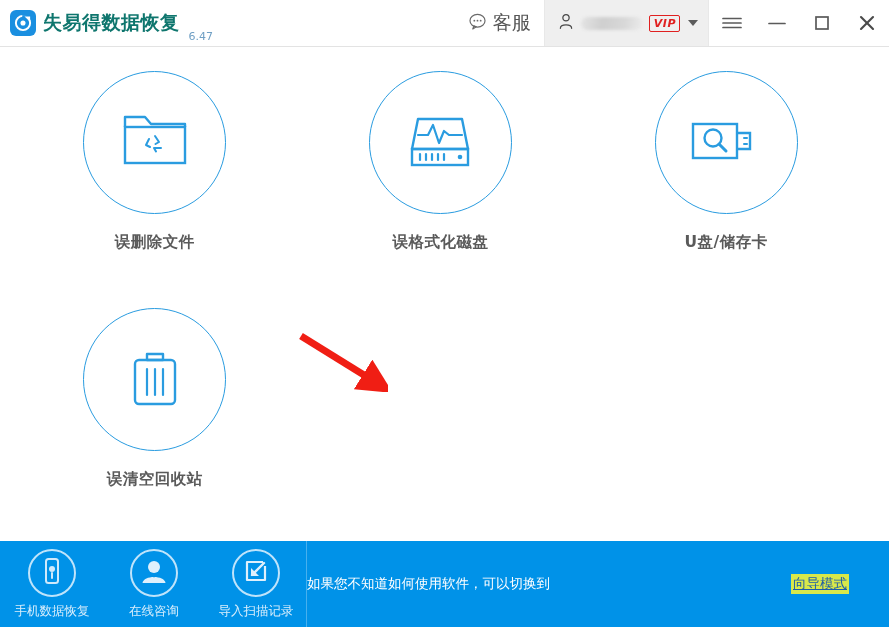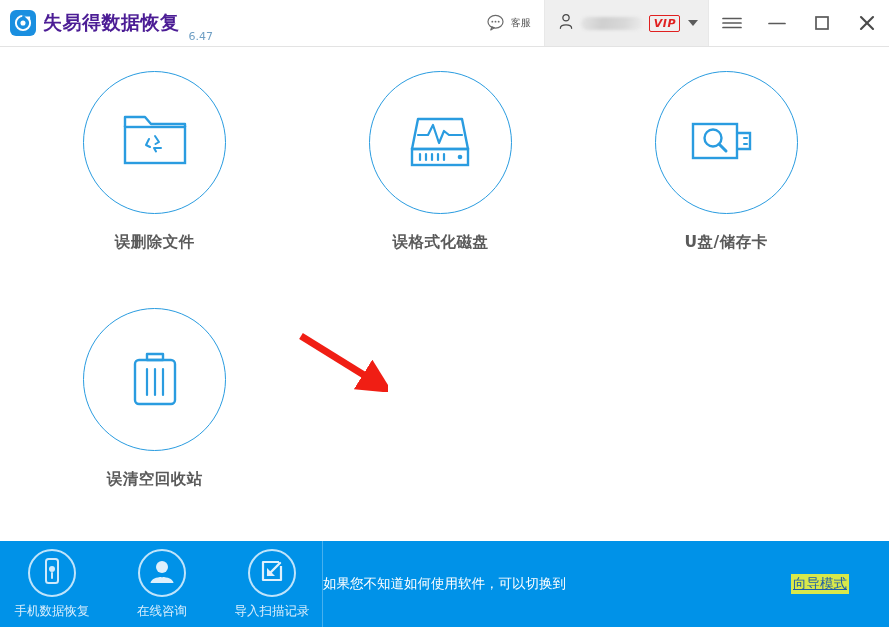--- a/index.html
+++ b/index.html
@@ -38,40 +38,40 @@
     border-radius: 6px;
     background: #1a8fe0;
     display: flex;
     align-items: center;
     justify-content: center;
     flex: none;
   }
   .app-title {
     font-size: 19px;
     font-weight: bold;
-    color: #4c1d95;
+    color: #0f766e;
     letter-spacing: 0.5px;
     white-space: nowrap;
   }
   .app-version {
     font-size: 11px;
     color: #6f9fc4;
     align-self: flex-end;
     padding-bottom: 3px;
     margin-left: 2px;
   }
   .tb-spacer { flex: 1 1 auto; }
 
   .support-btn {
     display: flex;
     align-items: center;
     gap: 6px;
     padding: 0 13px;
     color: #555;
-    font-size: 10px;
+    font-size: 19px;
     cursor: pointer;
     white-space: nowrap;
   }
 
   .user-area {
     display: flex;
     align-items: center;
     gap: 6px;
     padding: 0 10px 0 12px;
     background: #efefef;
@@ -178,21 +178,21 @@
     height: 86px;
     background: #0092e8;
     display: flex;
     align-items: center;
     box-sizing: border-box;
   }
   .bb-items {
     display: flex;
     align-items: flex-start;
     padding-left: 14px;
-    gap: 34px;
+    gap: 26px;
   }
   .bb-item {
     display: flex;
     flex-direction: column;
     align-items: center;
     cursor: pointer;
     width: 76px;
   }
   .bb-circle {
     width: 48px;

